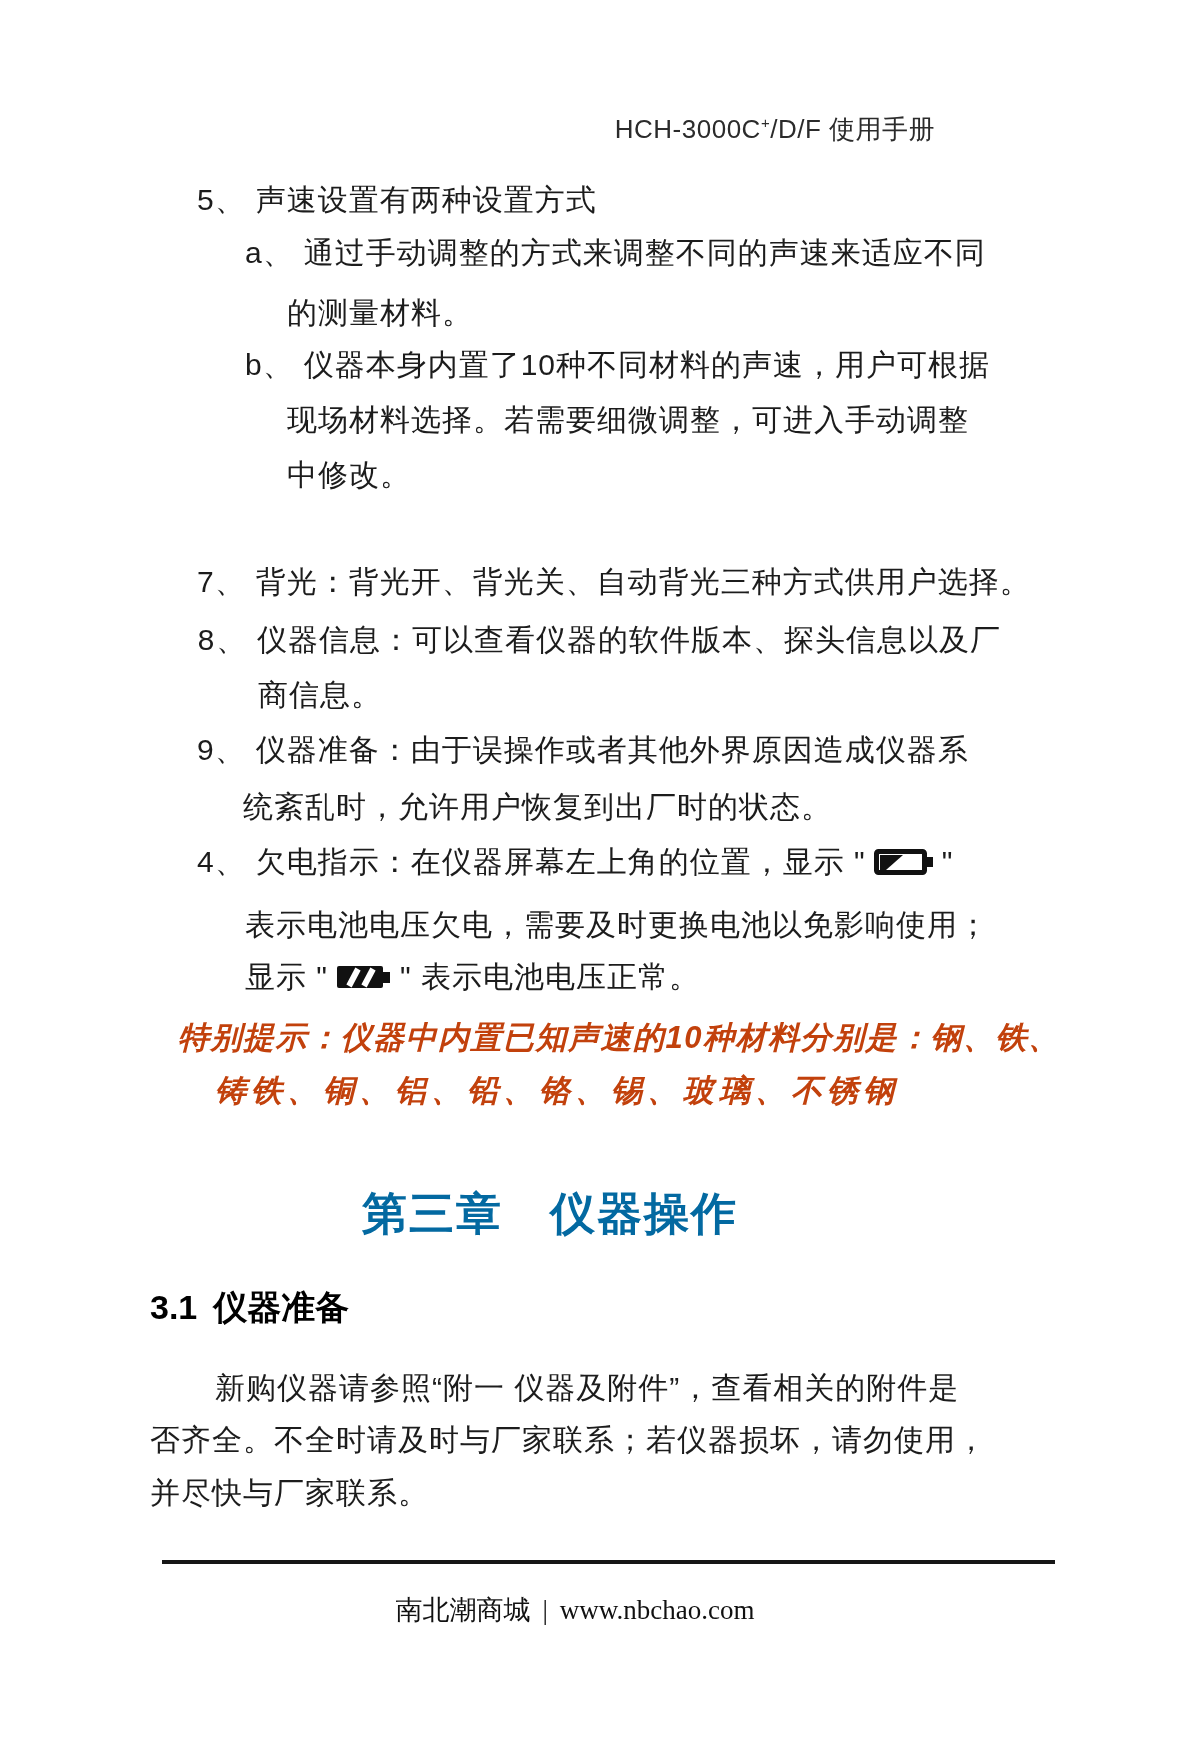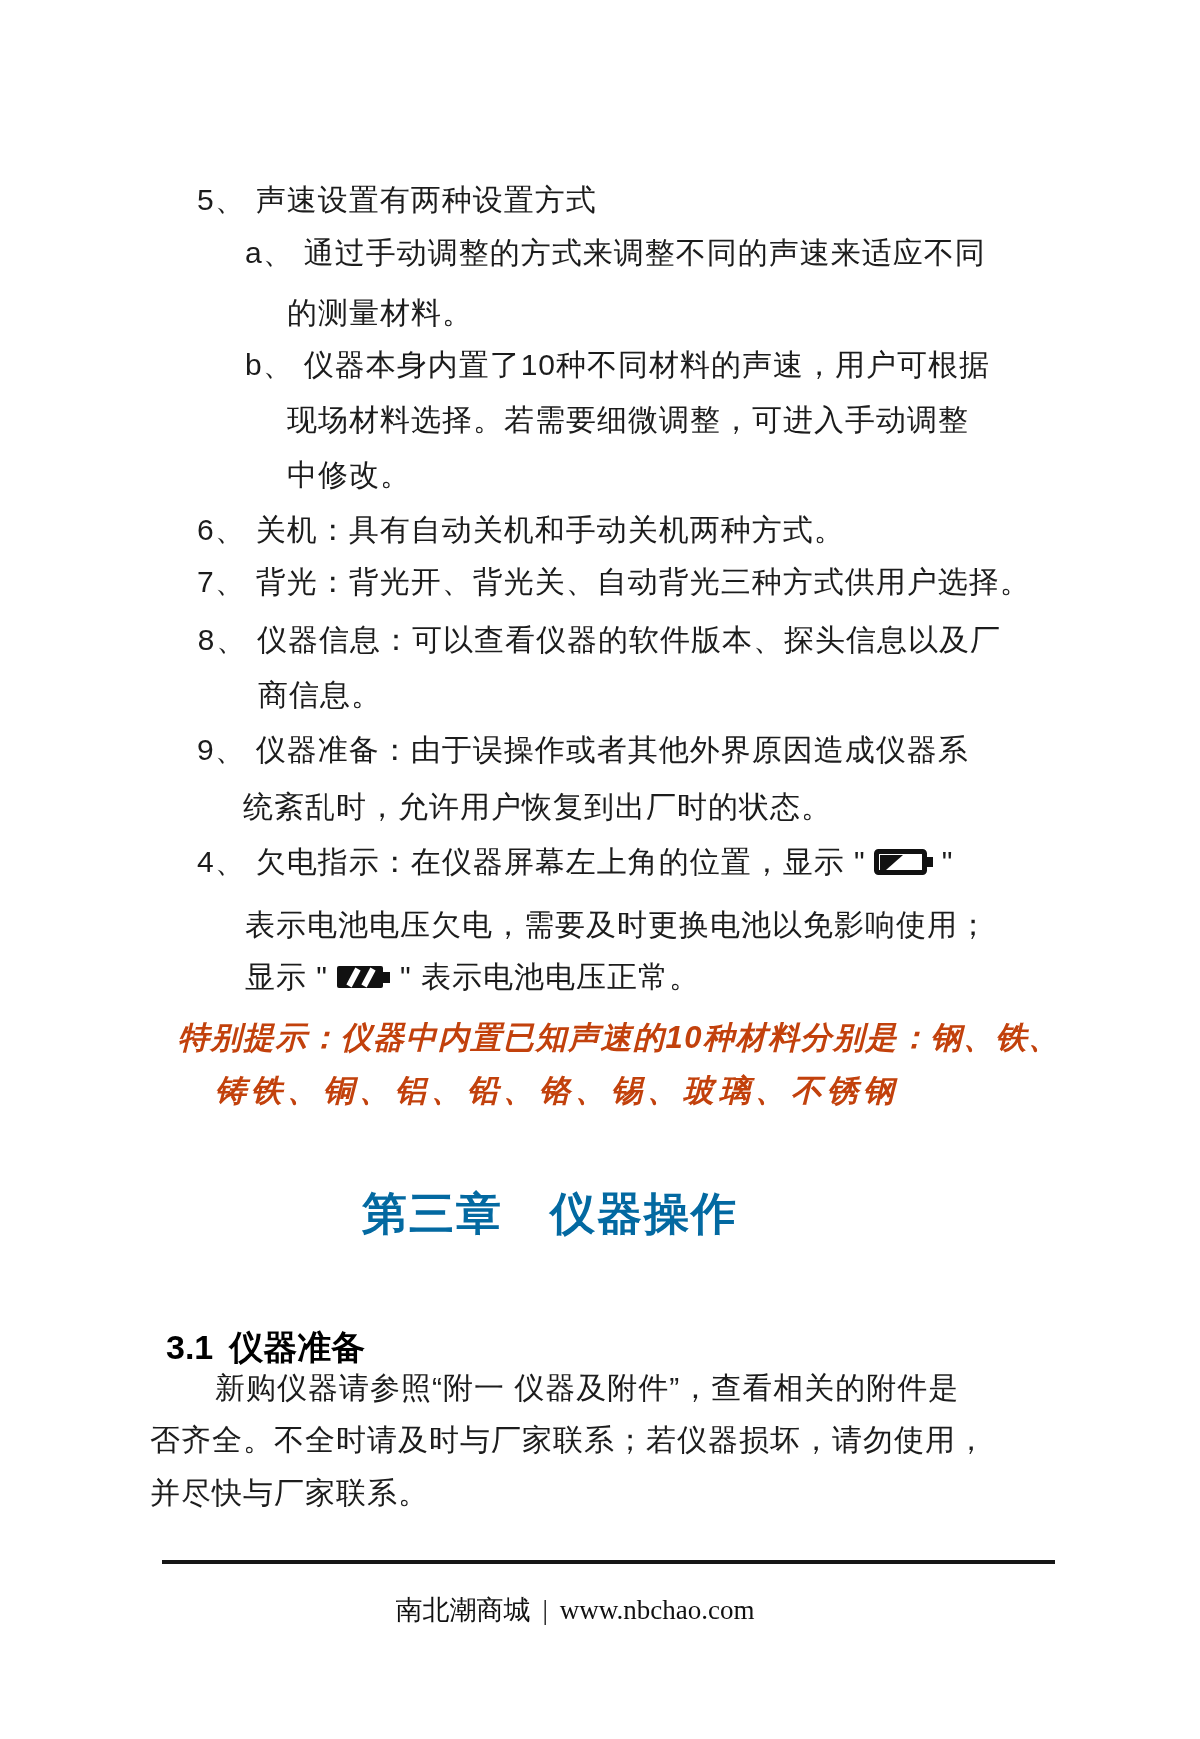--- a/index.html
+++ b/index.html
@@ -25,20 +25,23 @@
   .rule{background:#161616;}
   .footer-text{font-family:"Liberation Serif","DejaVu Serif",serif;font-size:27px;color:#111;}
   .footer-text .sep{margin:0 12px;}
   .battery{display:inline-block;vertical-align:-5px;margin:0 8px;}
 </style>
 </head>
 <body>
 
 <div class="page">
 
+  <div class="abs header-text" style="top:112px;left:0;width:935px;text-align:right;">
+    <span>HCH-3000C</span><sup>+</sup><span>/D/F 使用手册</span>
+  </div>
 
   <div class="abs body-line" style="top:180px;left:197px;">
     <span class="marker">5、</span><span>声速设置有两种设置方式</span>
   </div>
 
   <div class="abs body-line" style="top:233px;left:245px;">
     <span class="marker">a、</span><span>通过手动调整的方式来调整不同的声速来适应不同</span>
   </div>
   <div class="abs body-line" style="top:293px;left:287px;">
     <span>的测量材料。</span>
@@ -47,23 +50,20 @@
   <div class="abs body-line" style="top:345px;left:245px;">
     <span class="marker">b、</span><span>仪器本身内置了10种不同材料的声速，用户可根据</span>
   </div>
   <div class="abs body-line" style="top:400px;left:287px;">
     <span>现场材料选择。若需要细微调整，可进入手动调整</span>
   </div>
   <div class="abs body-line" style="top:455px;left:287px;">
     <span>中修改。</span>
   </div>
 
-  <div class="abs body-line" style="top:510px;left:197px;">
-    <span class="marker">6、</span><span>关机：具有自动关机和手动关机两种方式。</span>
-  </div>
 
   <div class="abs body-line" style="top:562px;left:197px;">
     <span class="marker">7、</span><span>背光：背光开、背光关、自动背光三种方式供用户选择。</span>
   </div>
 
   <div class="abs body-line" style="top:622px;left:197px;font-family:Liberation Mono, monospace;">
     <span class="marker">8、</span><span>仪器信息：可以查看仪器的软件版本、探头信息以及厂</span>
   </div>
   <div class="abs body-line" style="top:675px;left:258px;">
     <span>商信息。</span>
@@ -99,21 +99,21 @@
 
   <div class="abs note-line" style="top:1017px;left:178px;">
     <span>特别提示：仪器中内置已知声速的10种材料分别是：钢、铁、</span>
   </div>
   <div class="abs note-line" style="top:1070px;left:215px;letter-spacing:5px;">
     <span>铸铁、铜、铝、铅、铬、锡、玻璃、不锈钢</span>
   </div>
 
   <div class="abs chapter" style="top:1188px;left:150px;width:800px;text-align:center;">第三章　仪器操作</div>
 
-  <div class="abs section-h" style="top:1286px;left:166px;margin-top:40px;">
+  <div class="abs section-h" style="top:1286px;left:150px;">
     <span>3.1</span><span class="sec-title">仪器准备</span>
   </div>
 
   <div class="abs para-line" style="top:1368px;left:215px;">新购仪器请参照“附一 仪器及附件”，查看相关的附件是</div>
   <div class="abs para-line" style="top:1420px;left:150px;">否齐全。不全时请及时与厂家联系；若仪器损坏，请勿使用，</div>
   <div class="abs para-line" style="top:1473px;left:150px;">并尽快与厂家联系。</div>
 
   <div class="abs rule" style="top:1560px;left:162px;width:893px;height:4px;"></div>
   <div class="abs footer-text" style="top:1592px;left:0;width:1150px;text-align:center;">
     <span>南北潮商城</span><span class="sep">|</span><span>www.nbchao.com</span>

